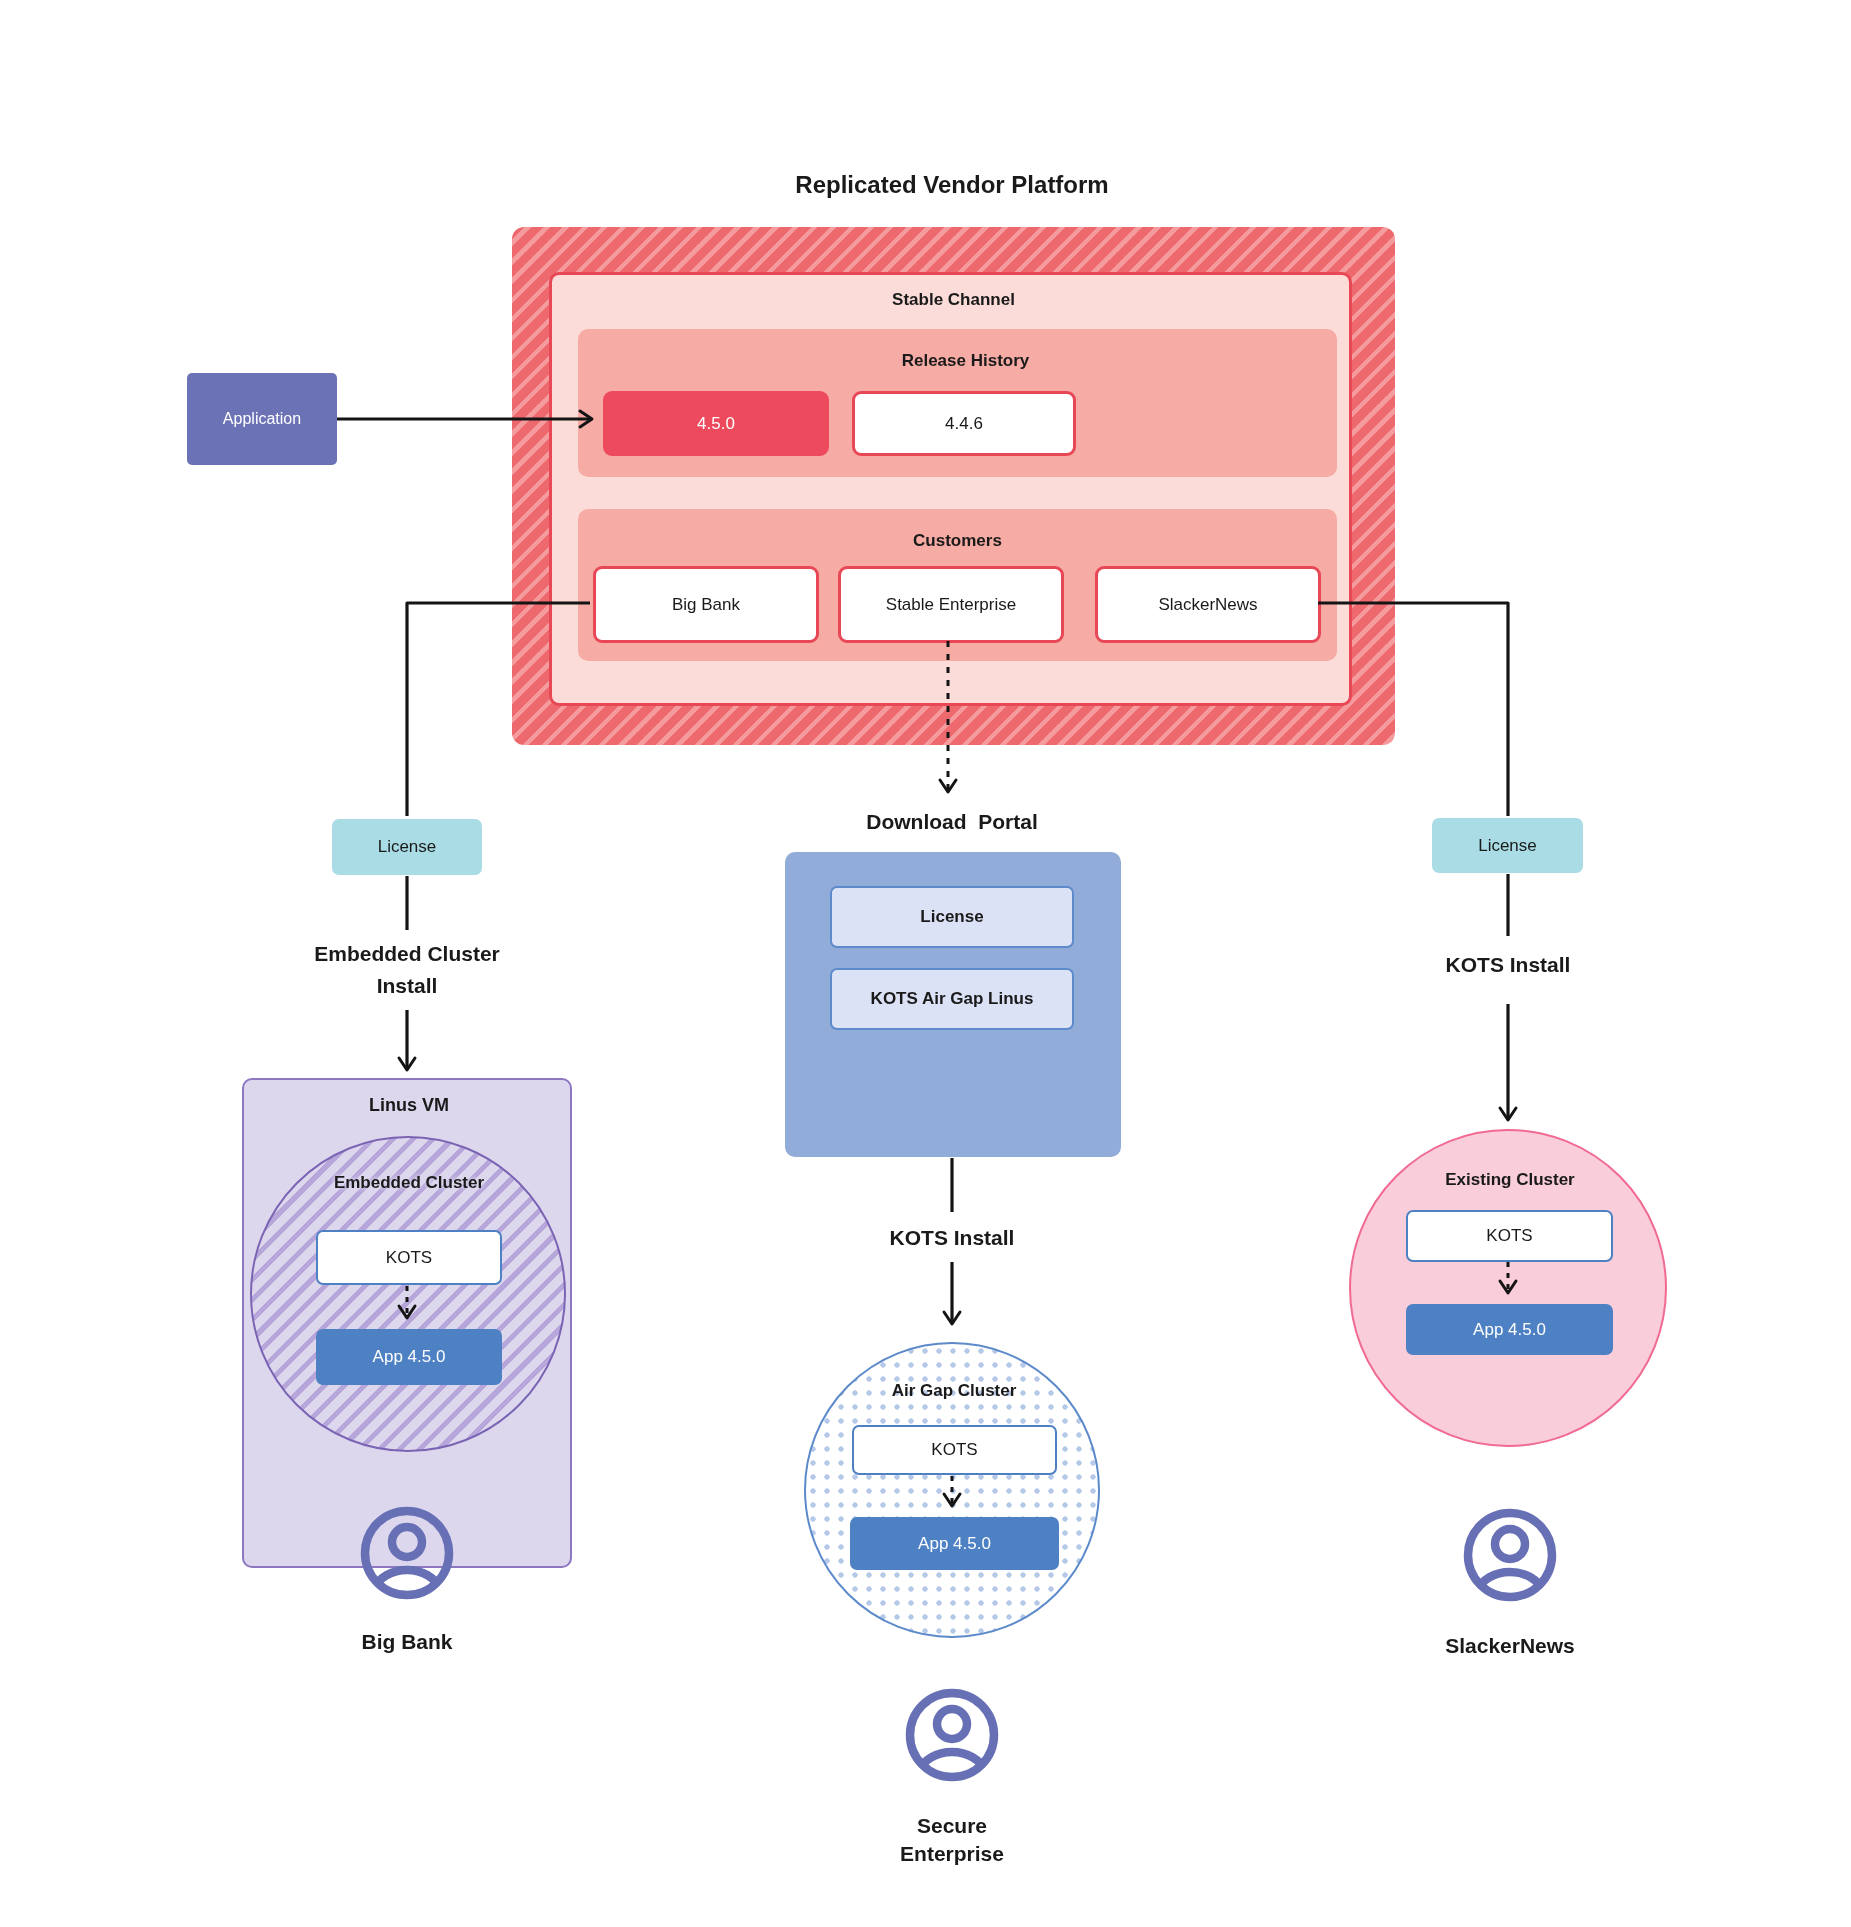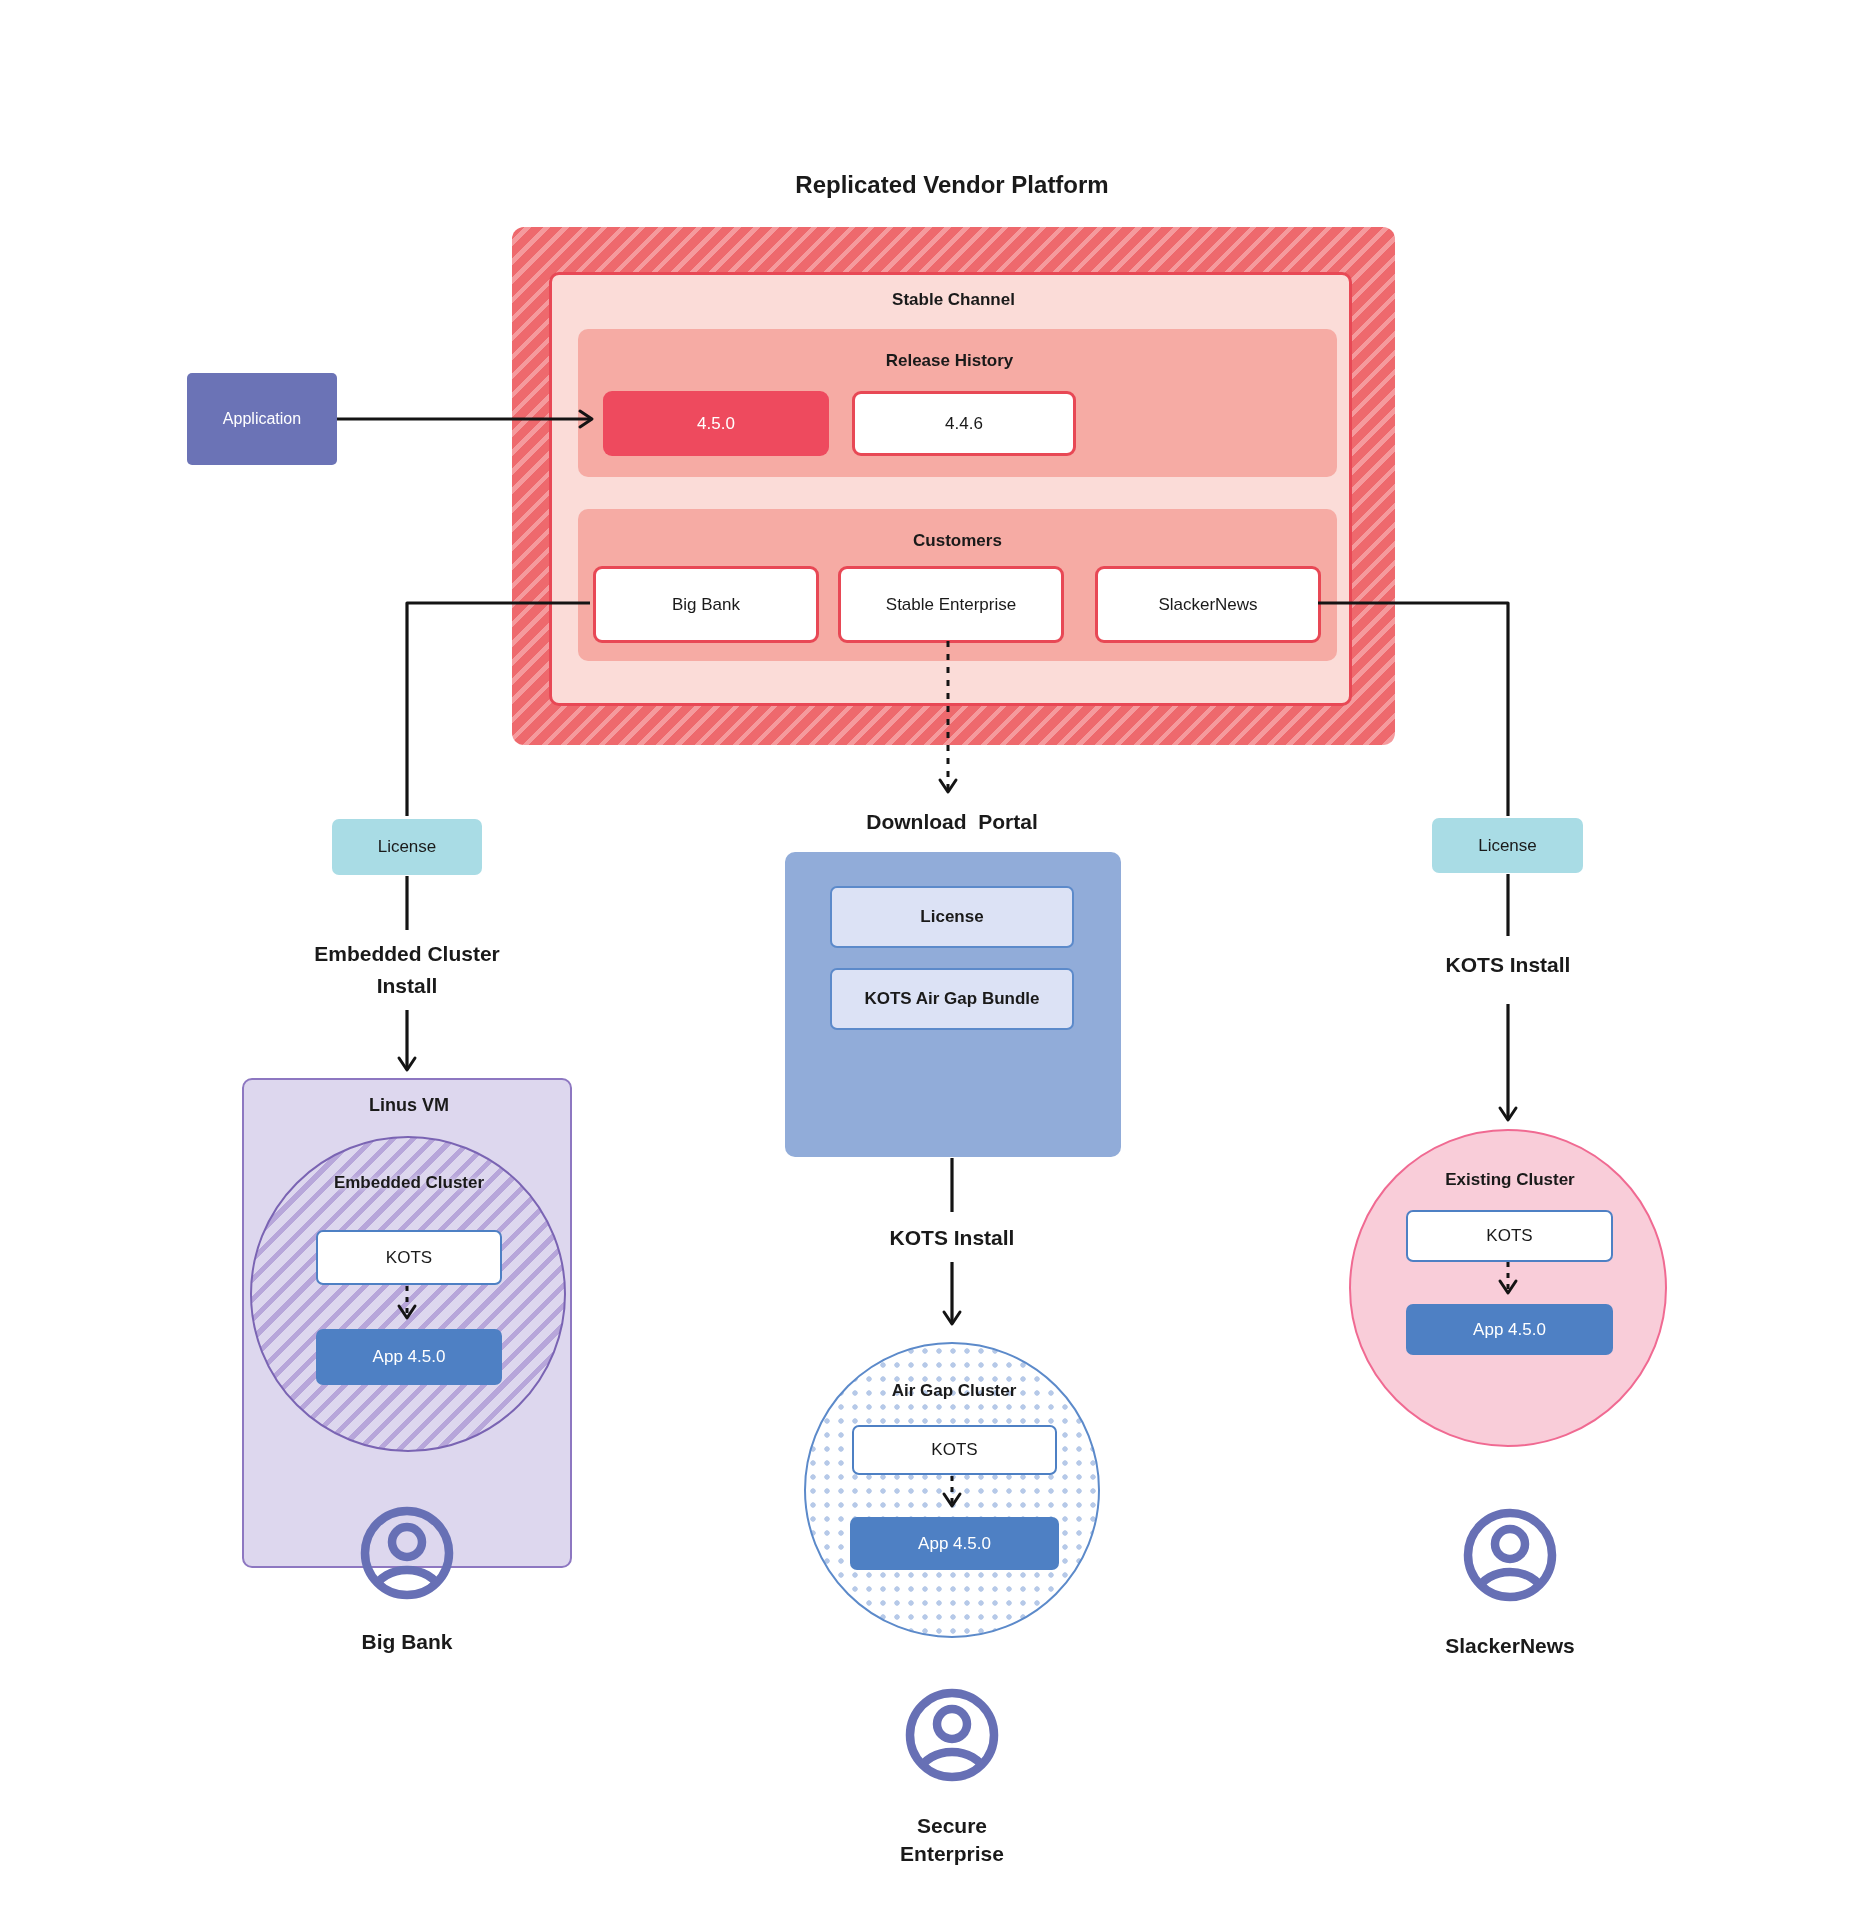--- a/index.html
+++ b/index.html
@@ -96,21 +96,21 @@
 <div id="canvas">
 
   <div class="abs diagram-title flexc" style="left:652px; top:170px; width:600px; height:30px;">Replicated Vendor Platform</div>
 
   <div class="abs hatch-red" style="left:512px; top:227px; width:883px; height:518px;">
 
     <div class="abs stable-channel" style="left:37px; top:45px; width:803px; height:434px;">
       <div class="abs section-label flexc" style="left:0; top:14px; width:803px; height:22px;">Stable Channel</div>
 
       <div class="abs section-salmon" style="left:26px; top:54px; width:759px; height:148px;">
-        <div class="abs section-label flexc" style="left:0; top:22px; width:743px; height:20px;">Release History</div>
+        <div class="abs section-label flexc" style="left:16px; top:22px; width:743px; height:20px;">Release History</div>
         <div class="abs chip-red flexc" style="left:25px; top:62px; width:226px; height:65px;">4.5.0</div>
         <div class="abs chip-white-red flexc" style="left:274px; top:62px; width:224px; height:65px;">4.4.6</div>
       </div>
 
       <div class="abs section-salmon" style="left:26px; top:234px; width:759px; height:152px;">
         <div class="abs section-label flexc" style="left:0; top:22px; width:759px; height:20px;">Customers</div>
         <div class="abs chip-white-red flexc" style="left:15px; top:57px; width:226px; height:77px;">Big Bank</div>
         <div class="abs chip-white-red flexc" style="left:260px; top:57px; width:226px; height:77px; padding:0 40px;">Stable Enterprise</div>
         <div class="abs chip-white-red flexc" style="left:517px; top:57px; width:226px; height:77px;">SlackerNews</div>
       </div>
@@ -145,21 +145,21 @@
       <circle cx="50" cy="39" r="15" fill="none" stroke="#6770b5" stroke-width="8.5"></circle>
       <path d="M 16 88 C 26 60 74 60 84 88" fill="none" stroke="#6770b5" stroke-width="8.5"></path>
     </g>
   </svg>
   <div class="abs big-label flexc" style="left:257px; top:1628px; width:300px; height:28px;">Big Bank</div>
 
   <div class="abs big-label ws-pre flexc" style="left:802px; top:808px; width:300px; height:28px;">Download  Portal</div>
 
   <div class="abs portal-box" style="left:785px; top:852px; width:336px; height:305px;">
     <div class="abs portal-item flexc" style="left:45px; top:34px; width:244px; height:62px;">License</div>
-    <div class="abs portal-item flexc" style="left:45px; top:116px; width:244px; height:62px;">KOTS Air Gap Bundle</div>
+    <div class="abs portal-item flexc" style="left:45px; top:116px; width:244px; height:62px;">KOTS Air Gap Linus</div>
   </div>
 
   <div class="abs big-label flexc" style="left:802px; top:1224px; width:300px; height:28px;">KOTS Install</div>
 
   <div class="abs dots-circle" style="left:804px; top:1342px; width:296px; height:296px;">
     <div class="abs circle-label flexc" style="left:0; top:36px; width:296px; height:22px;">Air Gap Cluster</div>
     <div class="abs kots-chip flexc" style="left:46px; top:81px; width:205px; height:50px;">KOTS</div>
     <div class="abs app-version-chip flexc" style="left:44px; top:173px; width:209px; height:53px;">App 4.5.0</div>
   </div>
 

